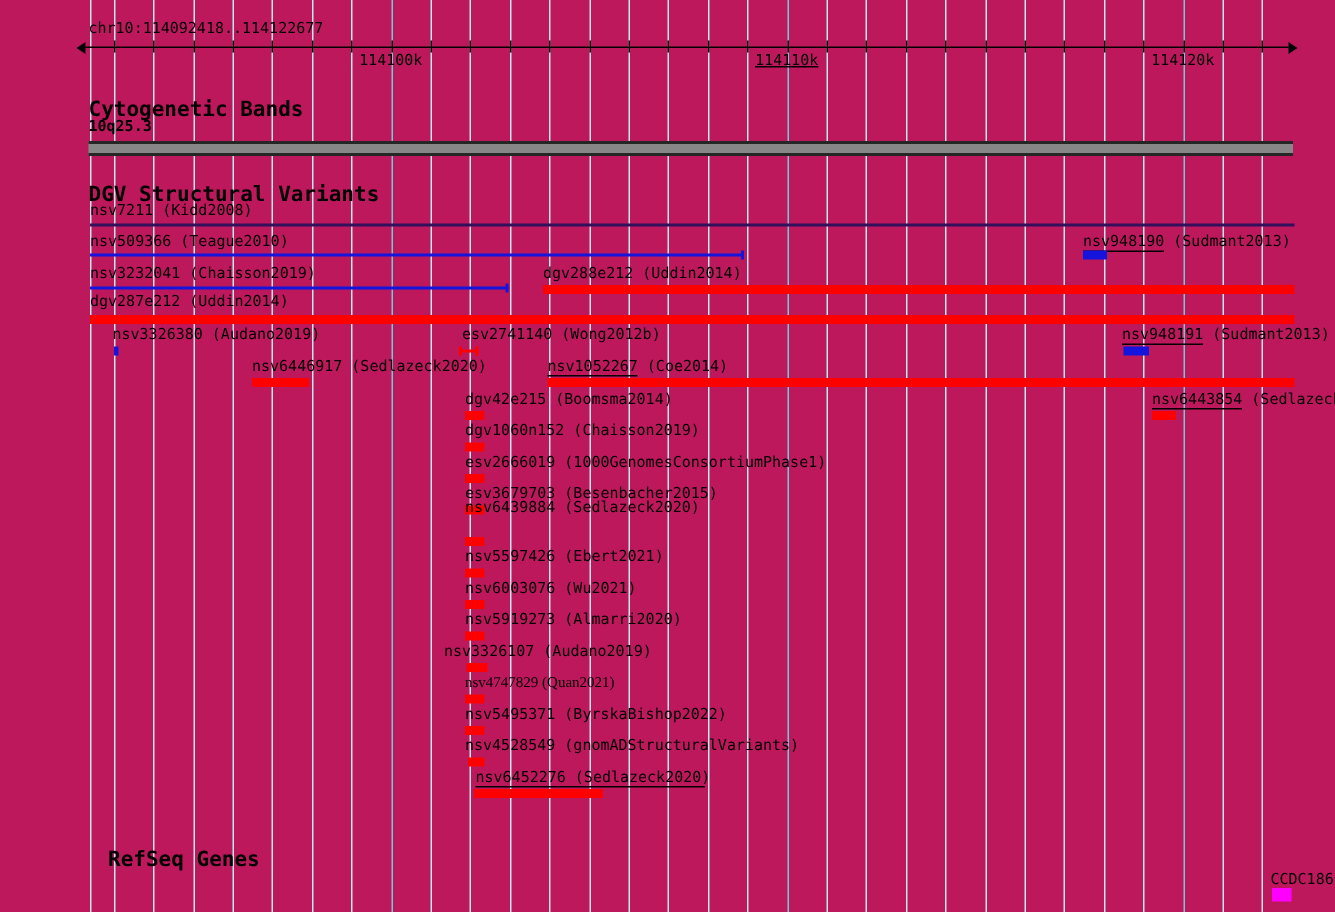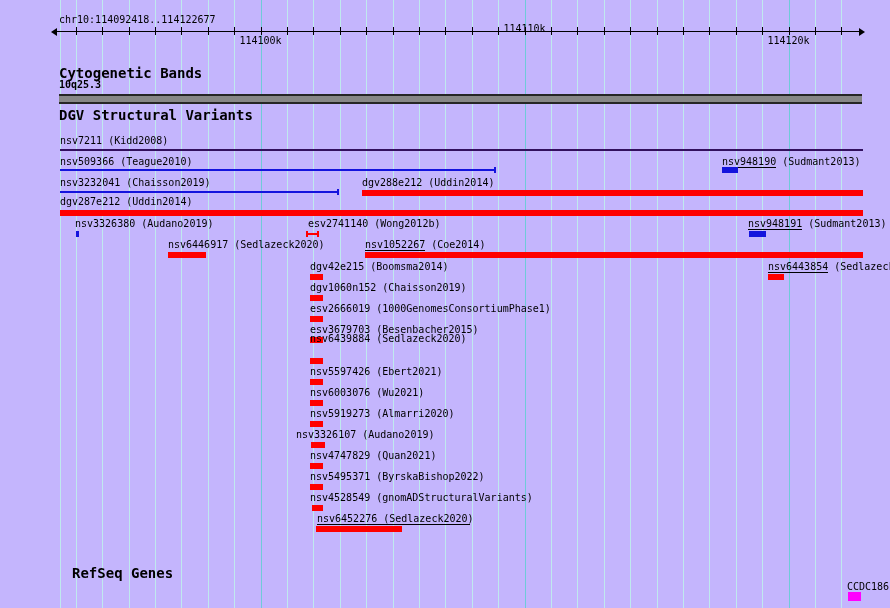--- a/index.html
+++ b/index.html
@@ -1,16 +1,16 @@
 <!DOCTYPE html>
 <html><head>
 <meta charset="utf-8">
 <style>
   html,body{margin:0;padding:0;background:#fff;}
-  #page{position:relative;width:890px;height:608px;background:#c4b5fd;overflow:hidden;
+  #page{position:relative;width:890px;height:608px;background:#be185d;overflow:hidden;
         font-family:"DejaVu Sans Mono","Liberation Mono",monospace;}
   .layer{position:absolute;left:0;top:0;width:890px;height:608px;}
   .lbl{position:absolute;font-size:10px;line-height:10px;color:#000;white-space:pre;}
   .ttl{position:absolute;font-size:14px;line-height:11px;font-weight:bold;color:#000;white-space:pre;}
   .vline{position:absolute;top:0;width:1px;height:608px;}
   .hline{position:absolute;background:#000;}
   .tick{position:absolute;width:1px;height:8px;background:#000;}
   .arrow{position:absolute;width:0;height:0;border-top:4px solid transparent;border-bottom:4px solid transparent;}
 </style>
 </head>
@@ -83,33 +83,33 @@
         <div class="tick" style="left: 682.9px; top: 27px;"></div>
         <div class="tick" style="left: 709.3px; top: 27px;"></div>
         <div class="tick" style="left: 735.7px; top: 27px;"></div>
         <div class="tick" style="left: 762.1px; top: 27px;"></div>
         <div class="tick" style="left: 788.5px; top: 27px;"></div>
         <div class="tick" style="left: 814.9px; top: 27px;"></div>
         <div class="tick" style="left: 841.3px; top: 27px;"></div>
       </div>
     <div id="tick-labels">
         <div class="lbl" style="left: 260.5px; top: 36px; transform: translateX(-50%);">114100k</div>
-        <div class="lbl" style="left: 524.5px; top: 24px; transform: translateX(-50%);">114110k</div>
+        <div class="lbl" style="left: 524.5px; top: 36px; transform: translateX(-50%); text-decoration: underline;">114110k</div>
         <div class="lbl" style="left: 788.5px; top: 36px; transform: translateX(-50%);">114120k</div>
       </div>
   </div>
 
   <div>
     <div class="ttl" style="left:59px;top:68px;">Cytogenetic Bands</div>
     <div class="lbl" style="left:59px;top:80px;font-weight:bold;">10q25.3</div>
     <div id="cytoband-bar" style="position: absolute; left: 59px; top: 94px; width: 803px; height: 10px; background: rgb(135, 135, 135); box-sizing: border-box; border-top: 2px solid rgb(38, 38, 38); border-bottom: 2px solid rgb(38, 38, 38);"></div>
   </div>
 
   <div>
-    <div class="ttl" style="left:59px;top:110px;">DGV Structural Variants</div>
+    <div class="ttl" style="left:59px;top:125px;">DGV Structural Variants</div>
     <div id="features">
         <div class="lbl" style="left: 60px; top: 136px;">nsv7211 (Kidd2008)</div>
         <div style="position: absolute; left: 60px; top: 149px; width: 803px; height: 2px; background: rgb(50, 16, 94);"></div>
         <div class="lbl" style="left: 60px; top: 157px;">nsv509366 (Teague2010)</div>
         <div style="position: absolute; left: 60px; top: 169px; width: 436px; height: 2px; background: rgb(20, 20, 221);"></div>
         <div style="position: absolute; left: 494px; top: 167px; width: 2px; height: 6px; background: rgb(20, 20, 221);"></div>
         <div class="lbl" style="left: 722px; top: 157px; text-align: center;">nsv948190 (Sudmant2013)</div>
         <div style="position: absolute; left: 722px; top: 167px; width: 54px; height: 1px; background: rgb(0, 0, 0);"></div>
         <div style="position: absolute; left: 722px; top: 167px; width: 16px; height: 6px; background: rgb(20, 20, 221);"></div>
         <div class="lbl" style="left: 60px; top: 178px;">nsv3232041 (Chaisson2019)</div>
@@ -147,21 +147,21 @@
         <div class="lbl" style="left: 310px; top: 334px;">nsv6439884 (Sedlazeck2020)</div>
         <div style="position: absolute; left: 310px; top: 358px; width: 13px; height: 6px; background: rgb(255, 0, 0);"></div>
         <div class="lbl" style="left: 310px; top: 367px;">nsv5597426 (Ebert2021)</div>
         <div style="position: absolute; left: 310px; top: 379px; width: 13px; height: 6px; background: rgb(255, 0, 0);"></div>
         <div class="lbl" style="left: 310px; top: 388px;">nsv6003076 (Wu2021)</div>
         <div style="position: absolute; left: 310px; top: 400px; width: 13px; height: 6px; background: rgb(255, 0, 0);"></div>
         <div class="lbl" style="left: 310px; top: 409px;">nsv5919273 (Almarri2020)</div>
         <div style="position: absolute; left: 310px; top: 421px; width: 13px; height: 6px; background: rgb(255, 0, 0);"></div>
         <div class="lbl" style="left: 296px; top: 430px;">nsv3326107 (Audano2019)</div>
         <div style="position: absolute; left: 311px; top: 442px; width: 14px; height: 6px; background: rgb(255, 0, 0);"></div>
-        <div class="lbl" style="left: 310px; top: 451px;">nsv4747829 (Quan2021)</div>
+        <div class="lbl" style="left: 310px; top: 451px; font-family: Liberation Serif, serif;">nsv4747829 (Quan2021)</div>
         <div style="position: absolute; left: 310px; top: 463px; width: 13px; height: 6px; background: rgb(255, 0, 0);"></div>
         <div class="lbl" style="left: 310px; top: 472px;">nsv5495371 (ByrskaBishop2022)</div>
         <div style="position: absolute; left: 310px; top: 484px; width: 13px; height: 6px; background: rgb(255, 0, 0);"></div>
         <div class="lbl" style="left: 310px; top: 493px;">nsv4528549 (gnomADStructuralVariants)</div>
         <div style="position: absolute; left: 312px; top: 505px; width: 11px; height: 6px; background: rgb(255, 0, 0);"></div>
         <div class="lbl" style="left: 317px; top: 514px;">nsv6452276 (Sedlazeck2020)</div>
         <div style="position: absolute; left: 317px; top: 524px; width: 153px; height: 1px; background: rgb(0, 0, 0);"></div>
         <div style="position: absolute; left: 316px; top: 526px; width: 86px; height: 6px; background: rgb(255, 0, 0);"></div>
       </div>
   </div>

